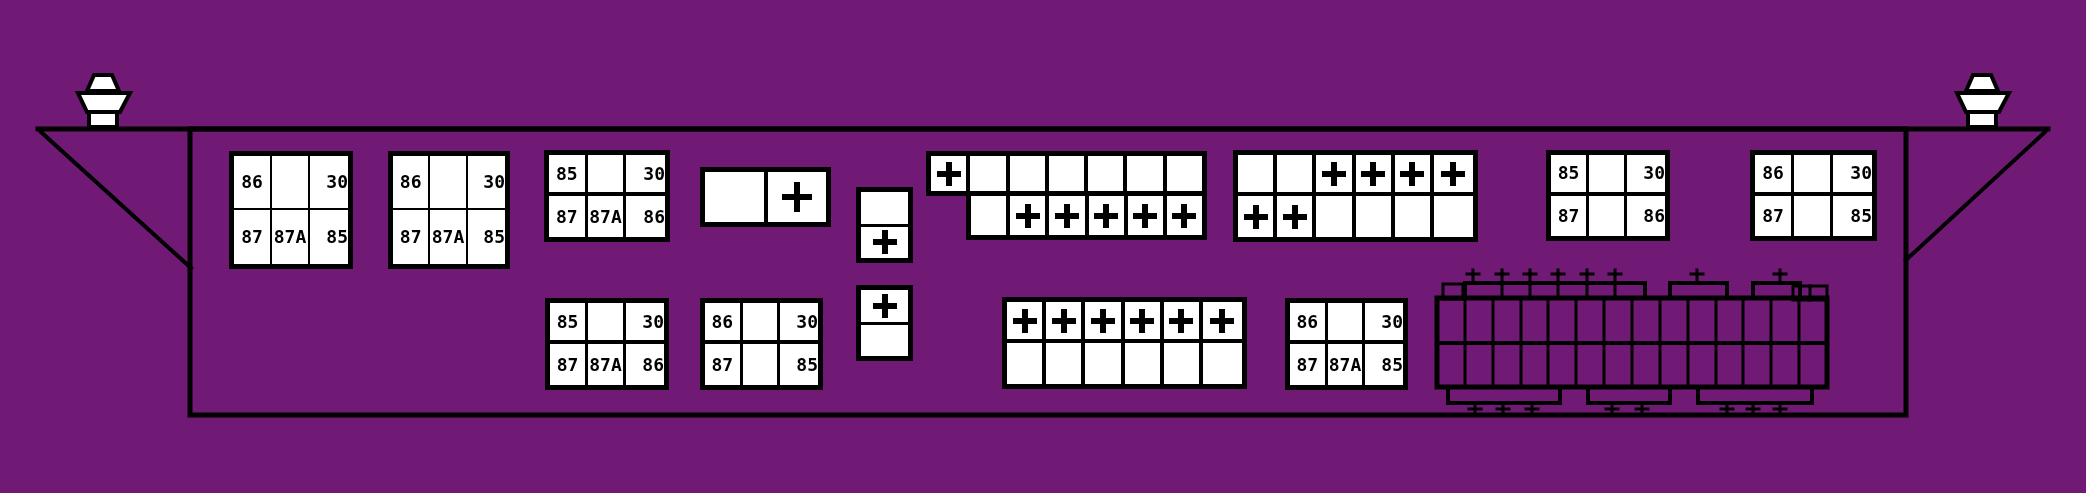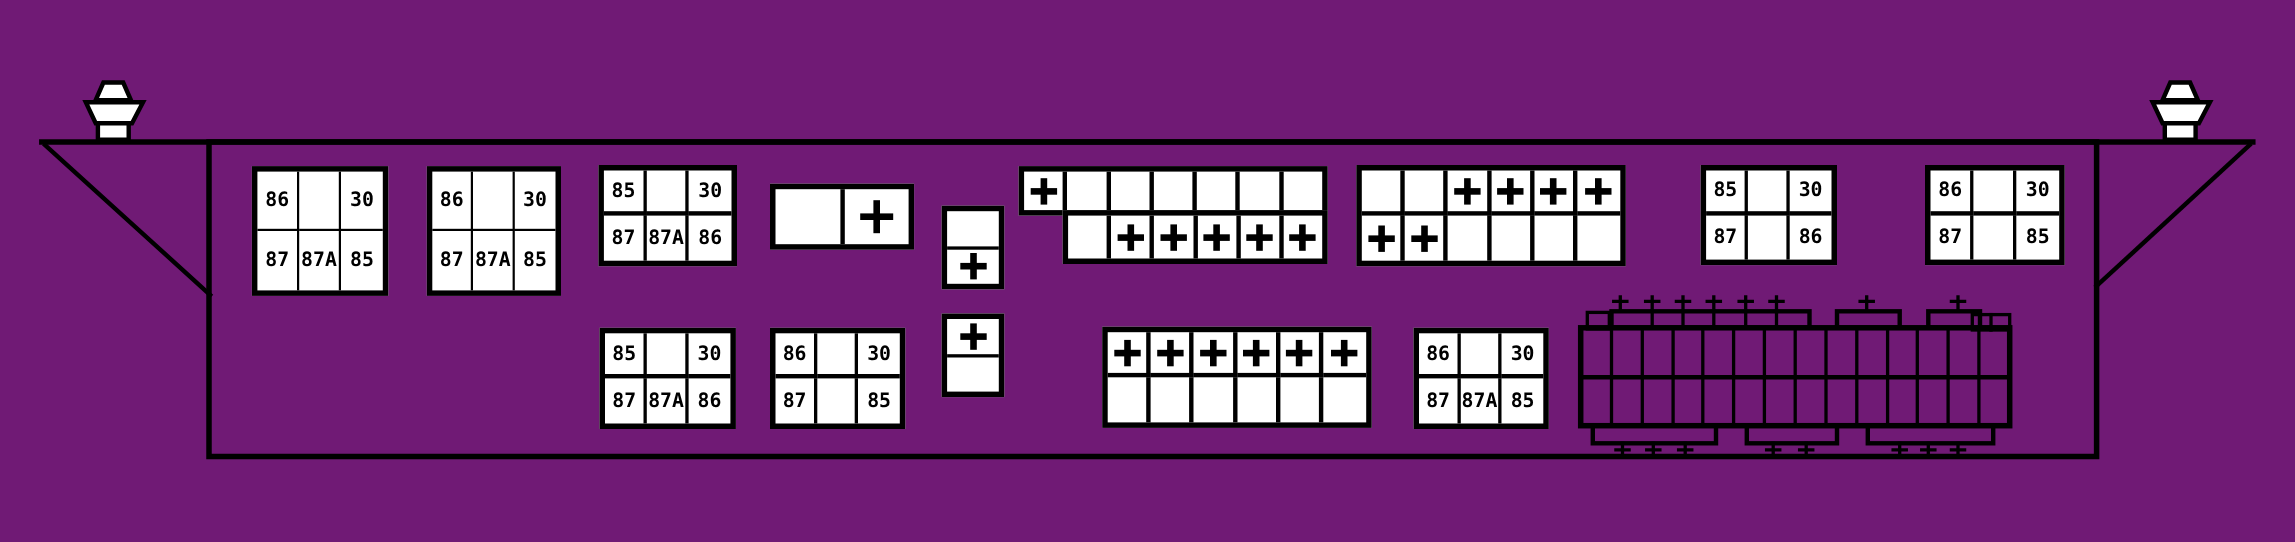--- a/index.html
+++ b/index.html
@@ -11,21 +11,21 @@
   
   .relay{
     position:absolute;box-sizing:border-box;border:5px solid #000;background:#fff;
     display:grid;grid-template-columns:1fr 1fr 1fr;grid-template-rows:1fr 1fr;
   }
   .relay .cell{
     display:flex;align-items:center;justify-content:center;
     border-right:2px solid #000;border-bottom:2px solid #000;
     font-weight:700;font-size:18px;line-height:1;overflow:hidden;
   }
-  .relay .cell:nth-child(3n){border-right:none;}
+  .relay .cell:nth-child(3n){border-right:none;justify-content:flex-end;}
   .relay .cell:nth-child(n+4){border-bottom:none;}
   .relay.small .cell{border-right-width:3px;}
   .relay.small .cell:nth-child(3n){border-right:none;}
   .relay.small .cell:nth-child(-n+3){border-bottom-width:4px;}
   
   .trow{position:absolute;box-sizing:border-box;border:5px solid #000;background:#fff;display:flex;}
   .trow .tcell{flex:1;border-right:4px solid #000;display:flex;align-items:center;justify-content:center;}
   .trow .tcell:last-child{border-right:none;}
   .tgrid{position:absolute;box-sizing:border-box;border:5px solid #000;background:#fff;
          display:grid;grid-template-columns:repeat(6,1fr);grid-template-rows:1fr 1fr;}

